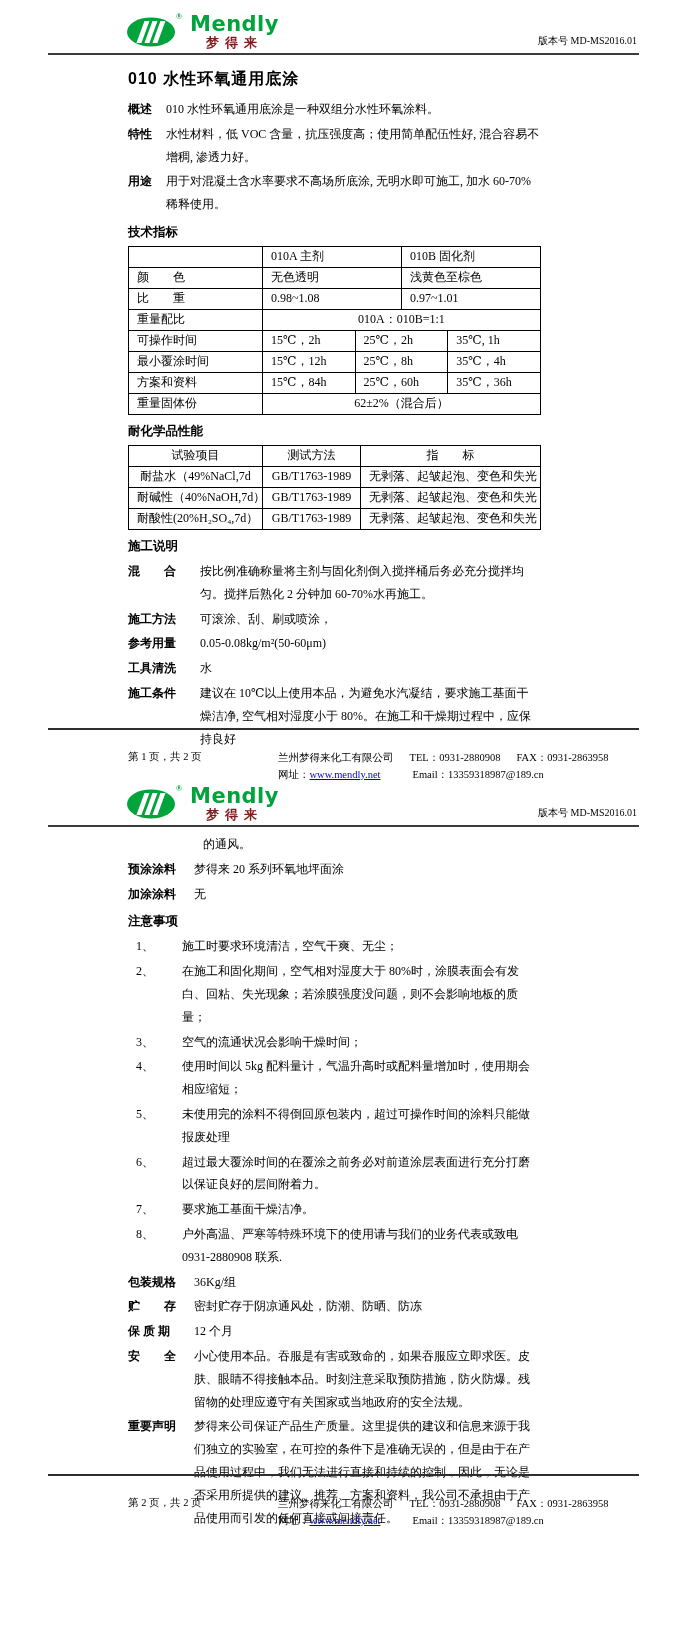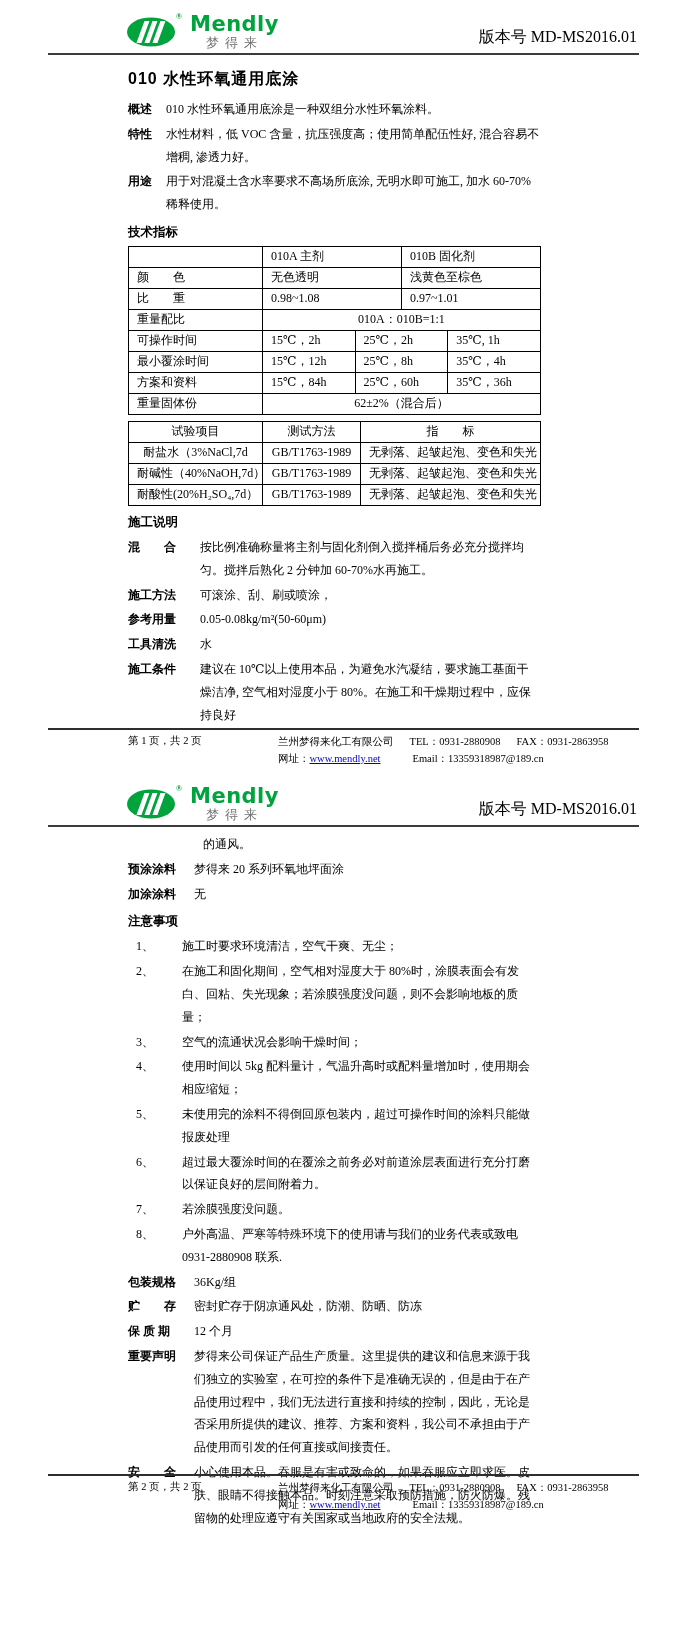--- a/index.html
+++ b/index.html
@@ -14,23 +14,23 @@
 
   
   .page-header{display:flex;justify-content:space-between;align-items:flex-end;
     padding:8px 50px 3px 126px;height:42px;}
   .logo{display:flex;align-items:flex-start;}
   .logo-mark{position:relative;width:52px;height:36px;}
   .logo-reg{position:absolute;top:-2px;right:-4px;font-size:8px;color:#00A33C;font-weight:bold;}
   .logo-text{margin-left:12px;line-height:1;}
   .brand{font-family:"DejaVu Sans","Liberation Sans",sans-serif;font-weight:bold;
     color:#00A33C;font-size:21px;letter-spacing:.5px;display:block;}
-  .brand-cn{display:block;font-weight:normal;color:#737373;font-size:13px;
+  .brand-cn{display:block;font-weight:bold;color:#7f1d1d;font-size:13px;
     letter-spacing:6px;padding-left:16px;margin-top:1px;}
-  .version{font-size:16px;padding-bottom:2px;}
+  .version{font-size:10px;padding-bottom:2px;}
   .rule{border:none;border-top:2px solid #3c3c3c;margin:0 48px;}
 
   
   .content{padding:4px 147px 0 128px;}
   .doc-title{font-family:"Liberation Sans","DejaVu Sans",sans-serif;
     font-size:16px;font-weight:bold;margin:10px 0 8px;letter-spacing:1px;}
   .sec-heading{font-family:"Liberation Sans","DejaVu Sans",sans-serif;
     font-size:12.5px;font-weight:bold;margin:8px 0 5px;}
   .row{display:flex;line-height:1.9;margin:2px 0;}
   .lbl{font-weight:bold;flex-shrink:0;font-family:Liberation Serif, serif;}
@@ -54,21 +54,21 @@
   
   .note{display:flex;line-height:1.9;margin:2px 0;}
   .note-num{width:46px;flex-shrink:0;padding-left:8px;}
   .note-text{flex:1;}
 
   
   .page-footer{position:absolute;left:0;right:0;}
   .page-1 .page-footer{top:728px;}
   .page-2 .page-footer{top:702px;}
   .footer-rule{border:none;border-top:2px solid #2e2e2e;margin:0 48px;}
-  .footer-body{display:flex;padding:4px 50px 0 128px;font-size:10.5px;}
+  .footer-body{display:flex;padding:20px 50px 0 128px;font-size:10.5px;}
   .footer-page{width:150px;}
   .footer-info{flex:1;text-align:left;line-height:1.6;}
   .gap{display:inline-block;width:16px;}
   .weblink{color:#0000cc;text-decoration:underline;cursor:pointer;}
 </style>
 </head>
 <body>
 
 <section class="page page-1">
   <div class="page-header">
@@ -158,34 +158,35 @@
           <td colspan="2">25℃，60h</td>
           <td colspan="2">35℃，36h</td>
         </tr>
         <tr>
           <td>重量固体份</td>
           <td colspan="6" class="ctr">62±2%（混合后）</td>
         </tr>
       </tbody>
     </table>
 
+    <div class="sec-heading">耐化学品性能</div>
     <table class="chem-table">
       <colgroup>
           <col class="cw0">
           <col class="cwm">
           <col class="cwr">
         </colgroup>
       <tbody>
         <tr>
           <th class="ctr">试验项目</th>
           <th class="ctr">测试方法</th>
           <th class="ctr">指　　标</th>
         </tr>
         <tr>
-          <td>耐盐水（3%NaCl,7d</td>
+          <td>耐盐水（49%NaCl,7d</td>
           <td>GB/T1763-1989</td>
           <td>无剥落、起皱起泡、变色和失光</td>
         </tr>
         <tr>
           <td>耐碱性（40%NaOH,7d）</td>
           <td>GB/T1763-1989</td>
           <td>无剥落、起皱起泡、变色和失光</td>
         </tr>
         <tr>
           <td>耐酸性(20%H₂SO₄,7d）</td>
@@ -286,47 +287,47 @@
       <div class="note">
         <span class="note-num">5、</span>
         <span class="note-text">未使用完的涂料不得倒回原包装内，超过可操作时间的涂料只能做报废处理</span>
       </div>
       <div class="note">
         <span class="note-num">6、</span>
         <span class="note-text">超过最大覆涂时间的在覆涂之前务必对前道涂层表面进行充分打磨以保证良好的层间附着力。</span>
       </div>
       <div class="note">
         <span class="note-num">7、</span>
-        <span class="note-text">若涂膜强度没问题。</span>
+        <span class="note-text">要求施工基面干燥洁净。</span>
       </div>
       <div class="note">
         <span class="note-num">8、</span>
         <span class="note-text">户外高温、严寒等特殊环境下的使用请与我们的业务代表或致电 0931-2880908 联系.</span>
       </div>
     </div>
 
     <div class="row">
       <span class="lbl lbl-c">包装规格</span>
       <span class="val">36Kg/组</span>
     </div>
     <div class="row">
       <span class="lbl lbl-c">贮　　存</span>
       <span class="val">密封贮存于阴凉通风处，防潮、防晒、防冻</span>
     </div>
     <div class="row">
       <span class="lbl lbl-c">保 质 期</span>
       <span class="val">12 个月</span>
     </div>
     <div class="row">
+      <span class="lbl lbl-c">安　　全</span>
+      <span class="val">小心使用本品。吞服是有害或致命的，如果吞服应立即求医。皮肤、眼睛不得接触本品。时刻注意采取预防措施，防火防爆。残留物的处理应遵守有关国家或当地政府的安全法规。</span>
+    </div>
+    <div class="row">
       <span class="lbl lbl-c">重要声明</span>
       <span class="val">梦得来公司保证产品生产质量。这里提供的建议和信息来源于我们独立的实验室，在可控的条件下是准确无误的，但是由于在产品使用过程中，我们无法进行直接和持续的控制，因此，无论是否采用所提供的建议、推荐、方案和资料，我公司不承担由于产品使用而引发的任何直接或间接责任。</span>
-    </div>
-    <div class="row">
-      <span class="lbl lbl-c">安　　全</span>
-      <span class="val">小心使用本品。吞服是有害或致命的，如果吞服应立即求医。皮肤、眼睛不得接触本品。时刻注意采取预防措施，防火防爆。残留物的处理应遵守有关国家或当地政府的安全法规。</span>
     </div>
   </div>
 
   <div class="page-footer">
     <hr class="footer-rule">
     <div class="footer-body">
       <span class="footer-page">第 2 页，共 2 页</span>
       <span class="footer-info">
         <span>兰州梦得来化工有限公司</span><span class="gap"></span><span>TEL：0931-2880908</span><span class="gap"></span><span>FAX：0931-2863958</span><br>
         <span>网址：</span><a class="weblink">www.mendly.net</a><span class="gap"></span><span class="gap"></span><span>Email：</span><span>13359318987@189.cn</span>

